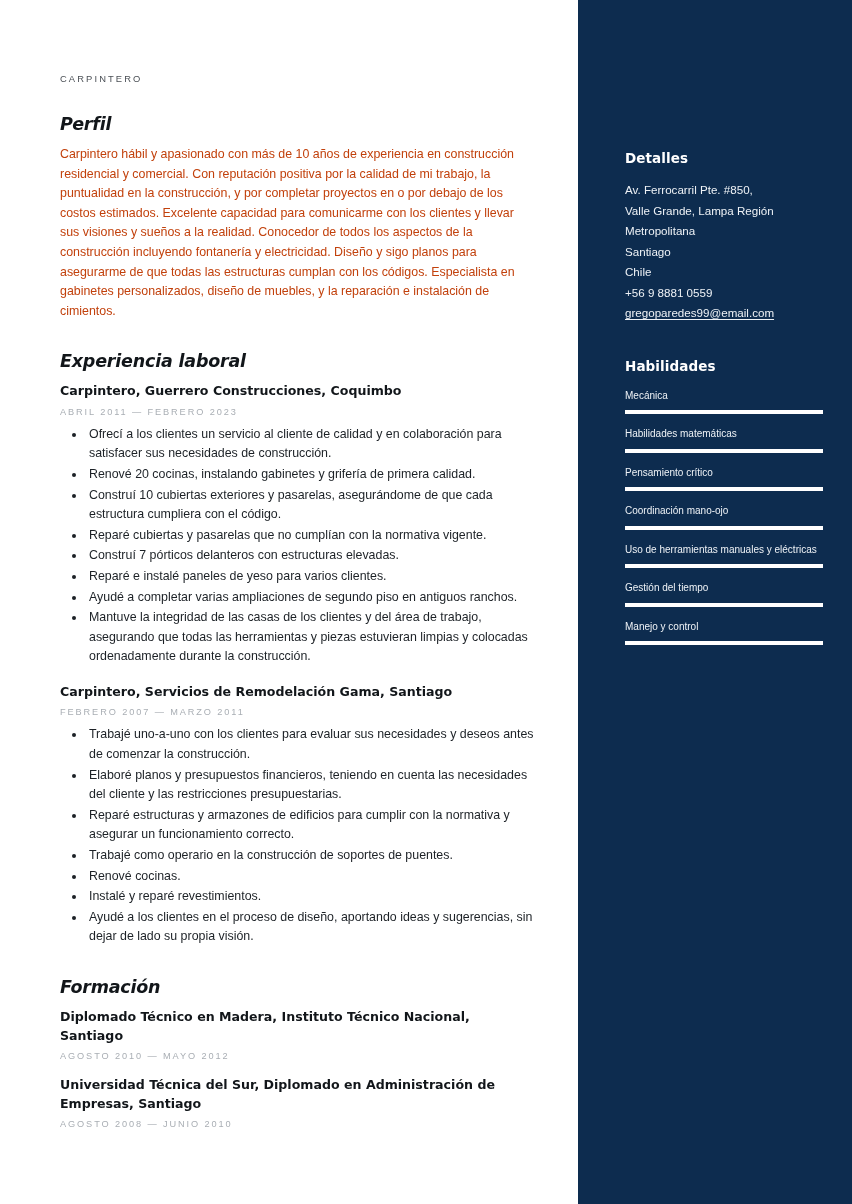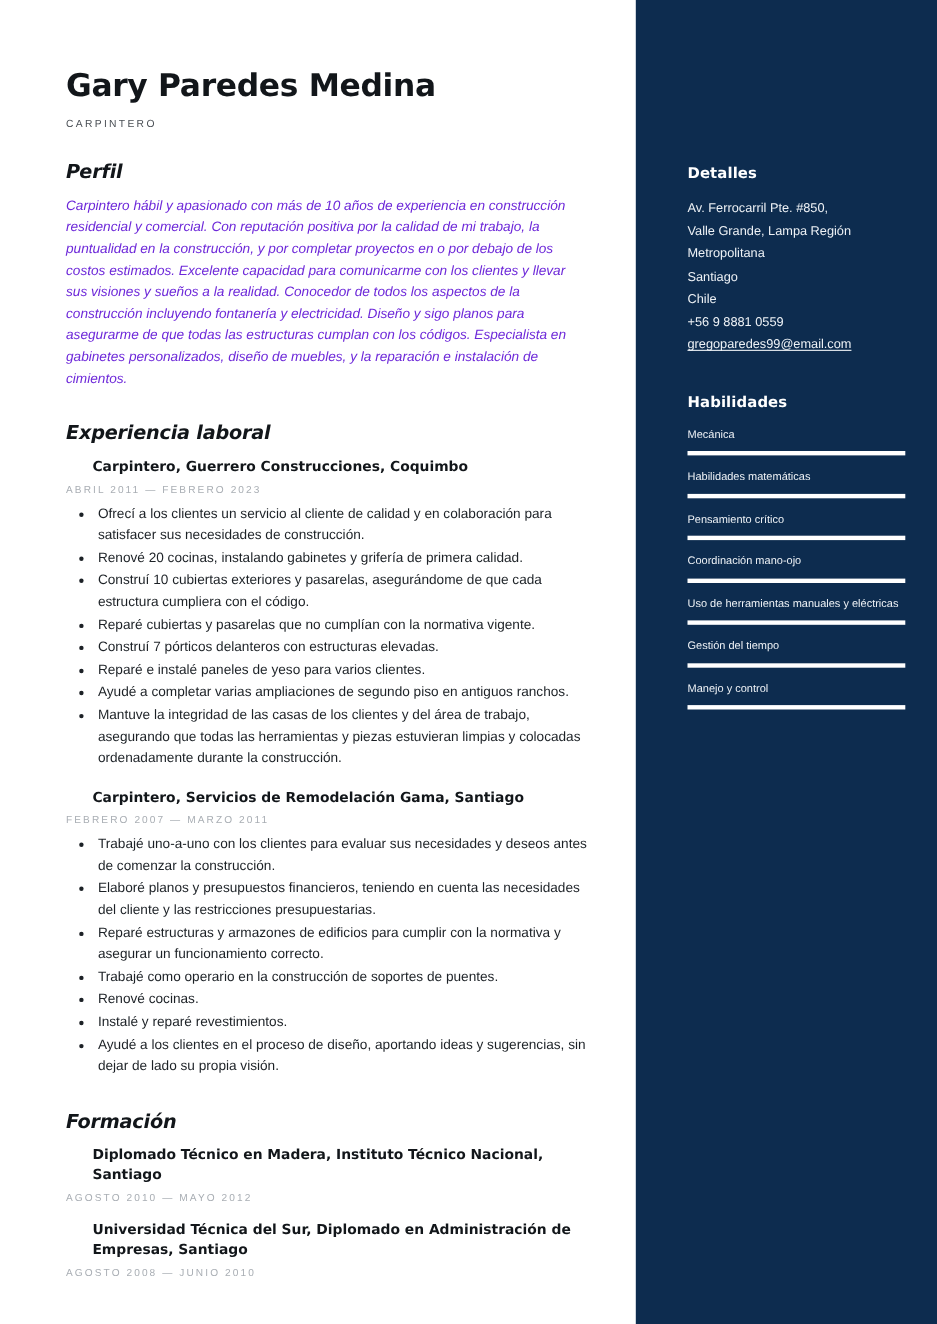--- a/index.html
+++ b/index.html
@@ -96,33 +96,31 @@
     font-size: 17.5px;
     font-weight: 700;
     color: #12161a;
     margin: 0 0 10px 0;
     line-height: 1.2;
     letter-spacing: -0.2px;
     font-style: italic;
   }
   .body-text {
     font-size: 12.4px;
-    color: #6d28d9;
+    color: #c2410c;
     line-height: 19.6px;
-    font-style: italic;
   }
   .entry { margin-top: 16px; }
   .entry:first-of-type { margin-top: 0; }
   .entry-title {
     font-family: "DejaVu Sans", sans-serif;
     font-size: 12.6px;
     font-weight: 700;
     color: #12161a;
     line-height: 18.5px;
-    margin-left: 24px;
   }
   .entry-date {
     font-size: 9.2px;
     color: #a9aeb4;
     letter-spacing: 1.9px;
     text-transform: uppercase;
     margin-top: 6px;
   }
   ul.bullets {
     margin: 8px 0 0 0;
@@ -139,21 +137,20 @@
   .edu-entry { margin-top: 15px; }
   .edu-entry.first { margin-top: 2px; }
 </style>
 </head>
 <body>
 
 <div class="page">
 
   <div class="main">
 
-    <h1 class="cv-name">Gary Paredes Medina</h1>
     <div class="cv-role">CARPINTERO</div>
 
     <div class="section">
       <h2 class="section-heading">Perfil</h2>
       <div class="body-text">Carpintero hábil y apasionado con más de 10 años de experiencia en construcción residencial y comercial. Con reputación positiva por la calidad de mi trabajo, la puntualidad en la construcción, y por completar proyectos en o por debajo de los costos estimados. Excelente capacidad para comunicarme con los clientes y llevar sus visiones y sueños a la realidad. Conocedor de todos los aspectos de la construcción incluyendo fontanería y electricidad. Diseño y sigo planos para asegurarme de que todas las estructuras cumplan con los códigos. Especialista en gabinetes personalizados, diseño de muebles, y la reparación e instalación de cimientos.</div>
     </div>
 
     <div class="section">
       <h2 class="section-heading">Experiencia laboral</h2>
 

